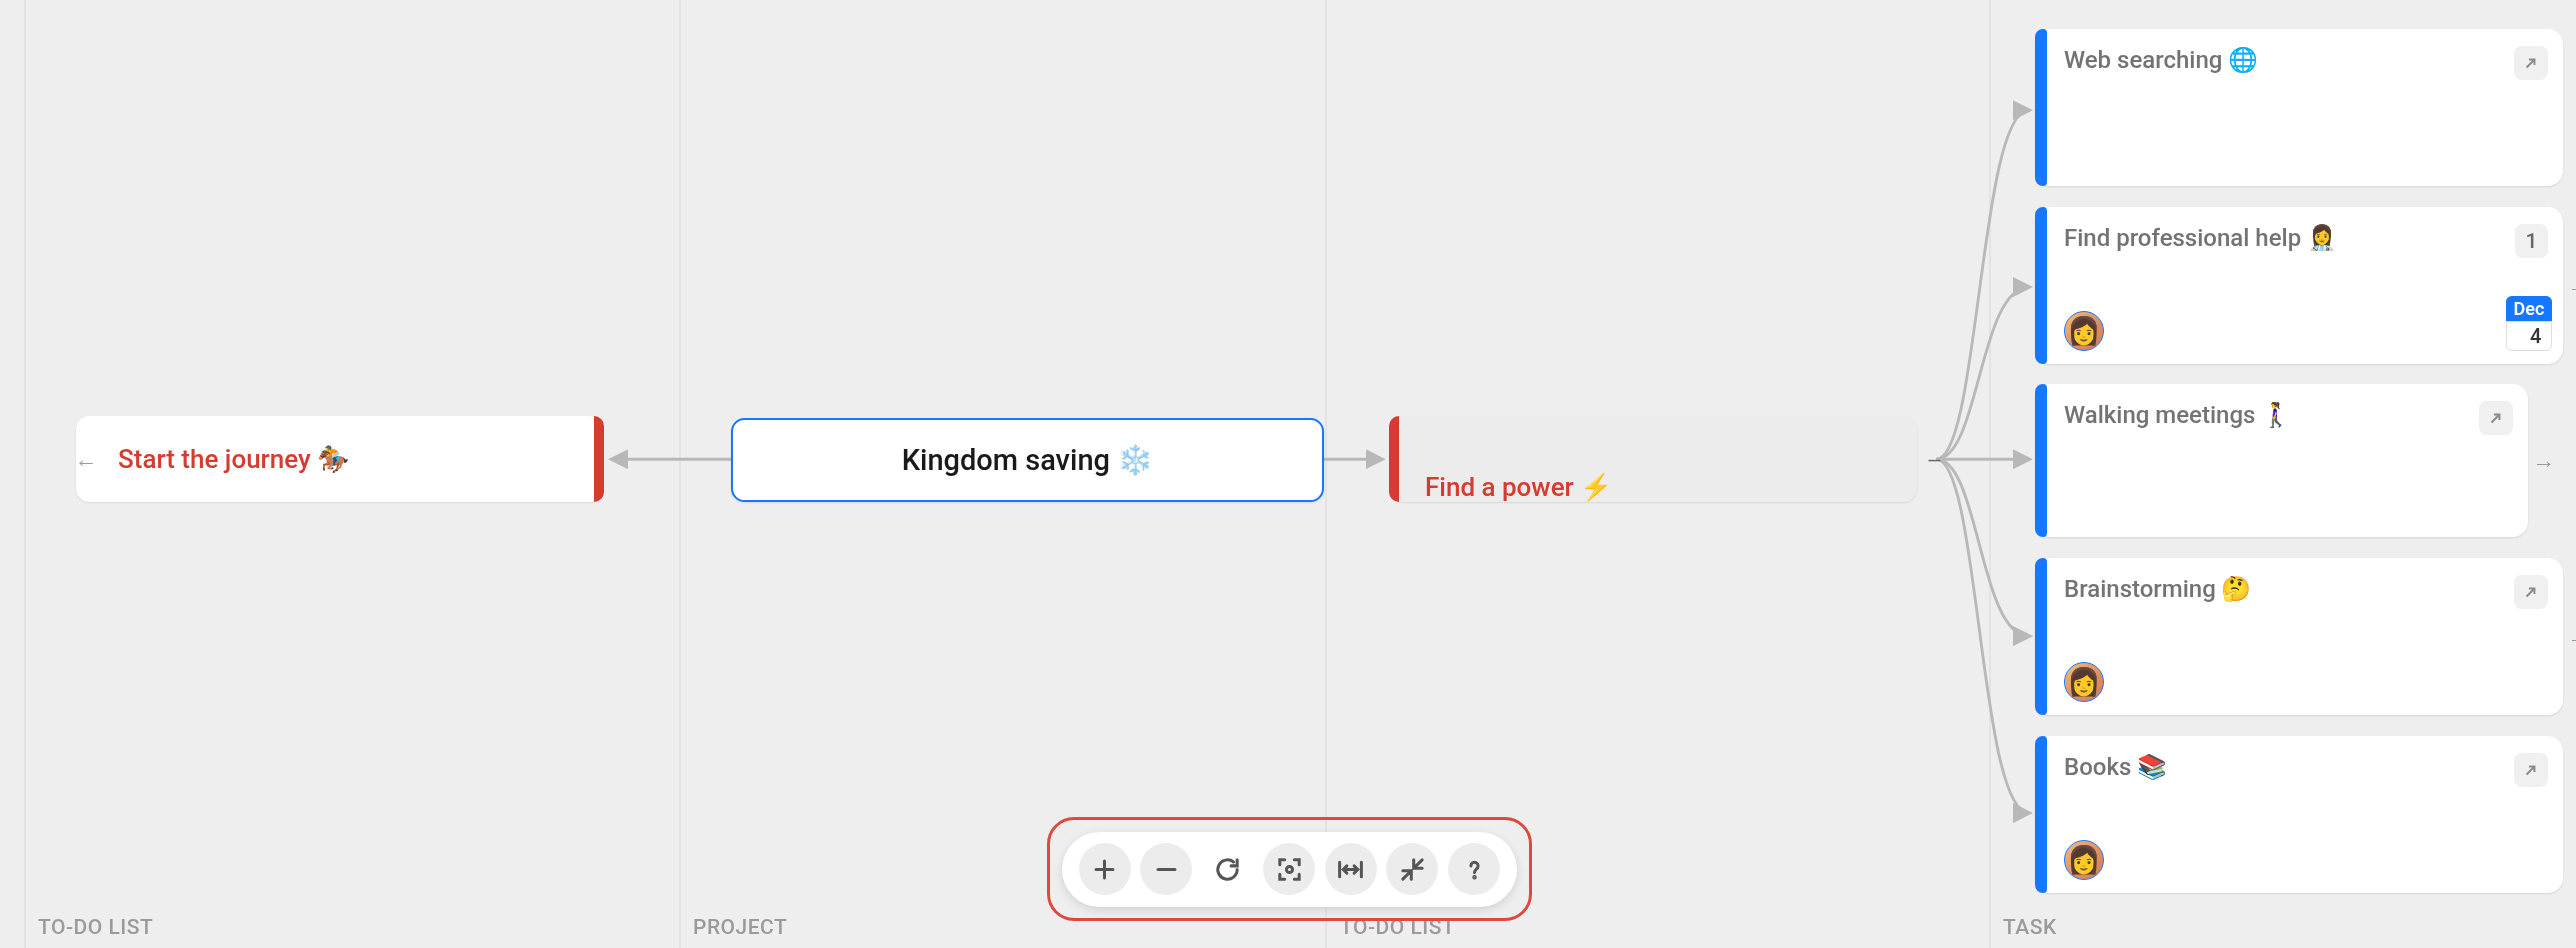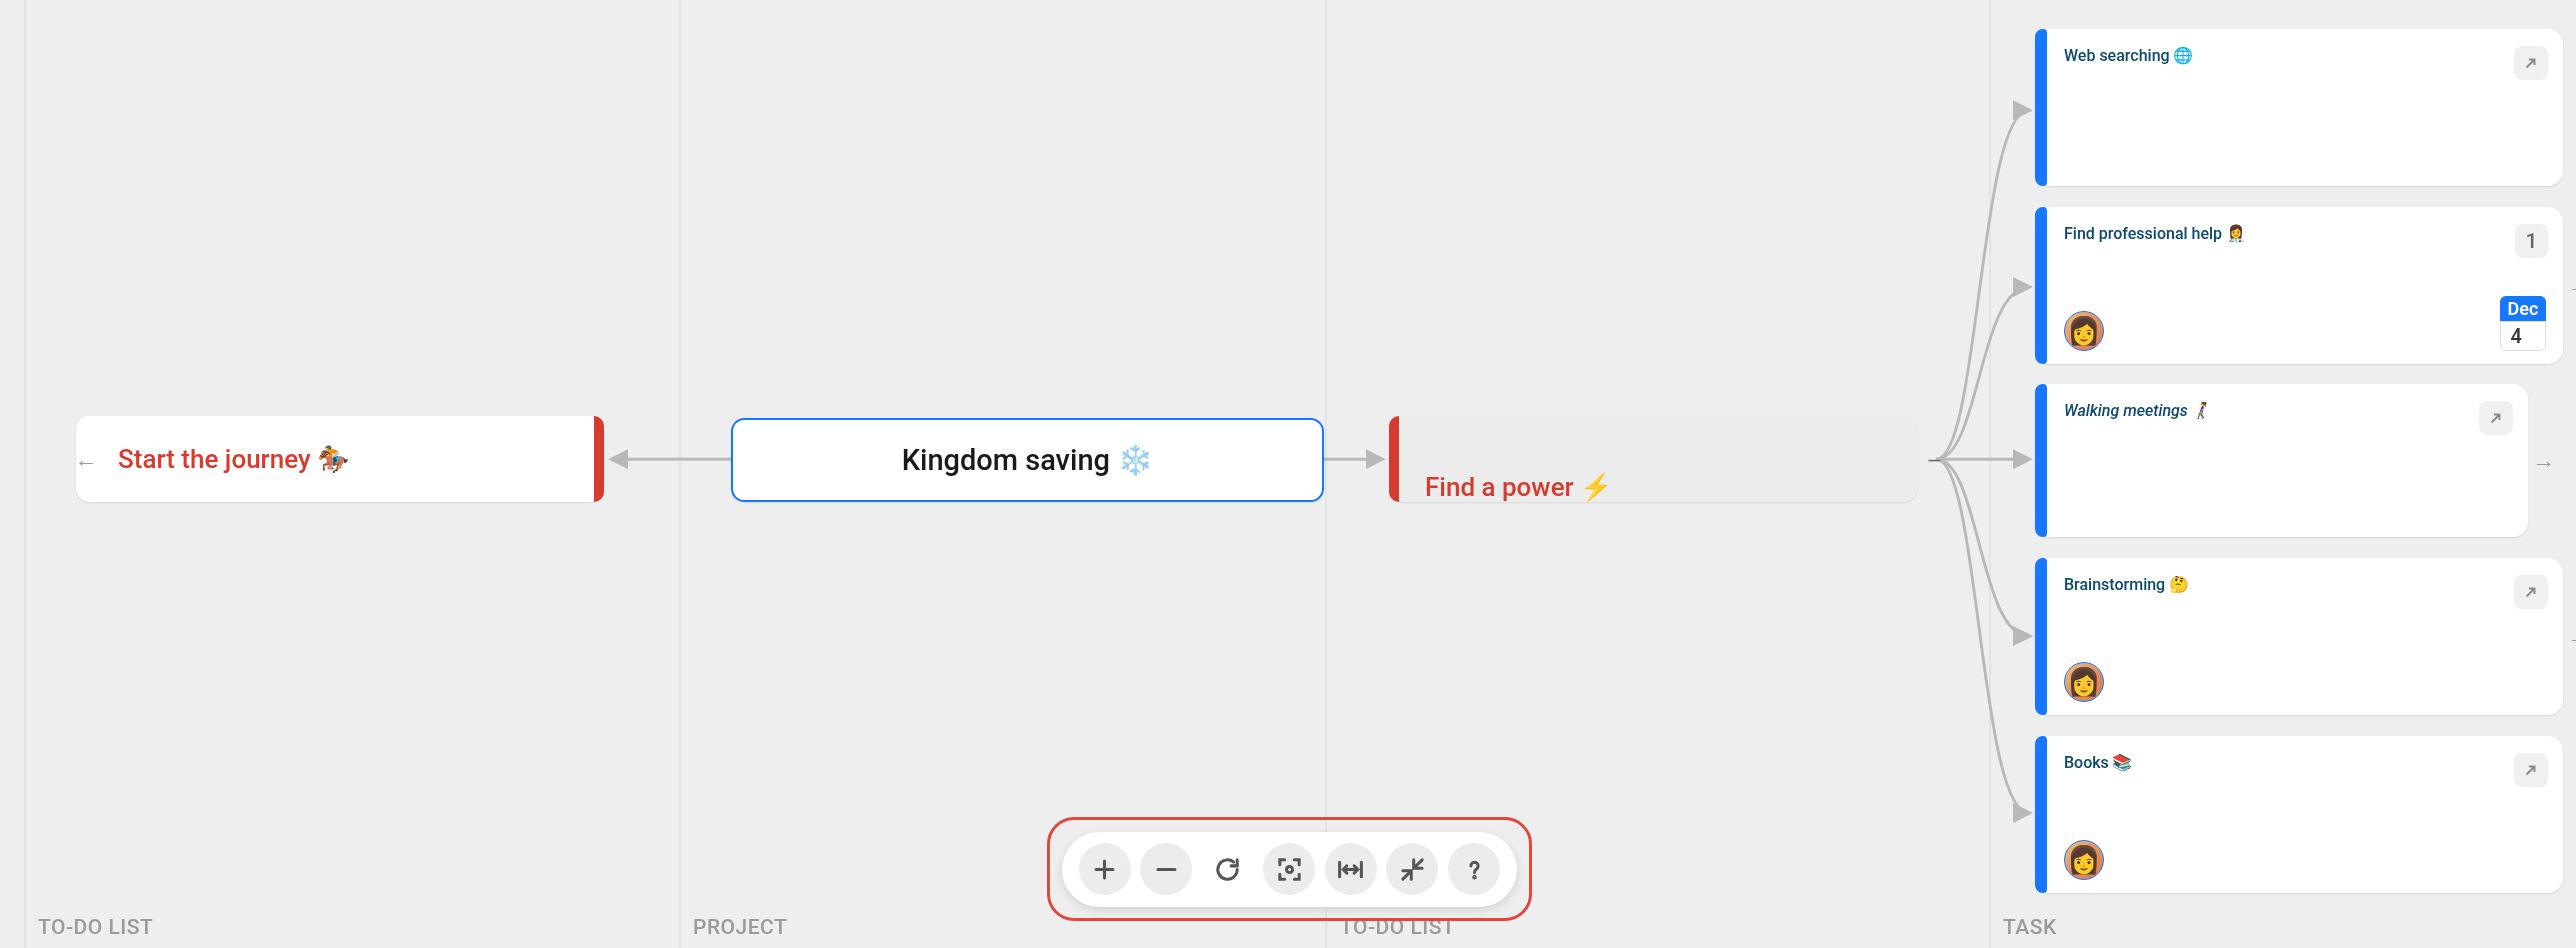--- a/index.html
+++ b/index.html
@@ -78,23 +78,23 @@
     background: #1677ff;
     border-top-left-radius: 15.3px;
     border-bottom-left-radius: 15.3px;
     border-top-right-radius: 7.6px;
     border-bottom-right-radius: 7.6px;
   }
   .task-card .task-title {
     position: absolute;
     top: 17px;
     left: 29px;
-    font-size: 16px;
+    font-size: 24px;
     font-weight: 500;
-    color: #0c4a6e;
+    color: #737373;
   }
   .task-card .expand-btn {
     position: absolute;
     top: 17px; right: 15.3px;
     width: 34px; height: 34px;
     border-radius: 7.6px;
     background: #f0f0f0;
     display:flex;align-items:center;justify-content:center;
     color:#8a8a8a;
   }
@@ -114,22 +114,22 @@
     top: 17px; right: 15.3px;
     min-width: 32.5px; height: 34px;
     border-radius: 7.6px;
     background: #f0f0f0;
     display:flex;align-items:center;justify-content:center;
     color:#666; font-size:21px; font-weight:500;
     padding:0 9.6px;
   }
   .task-card .date-badge {
     position: absolute;
-    right: 17px; bottom: 13.4px;
-    text-align:left;
+    right: 11px; bottom: 13.4px;
+    text-align:right;
     border-radius:10px;
   }
   .task-card .date-badge .month {
     background:#1677ff; color:#fff;
     font-size:18px; font-weight:600;
     padding:1.9px 7.6px; border-radius:5.7px 5.7px 0 0;
   }
   .task-card .date-badge .day {
     background:#fff; border:1px solid #ddd;
     font-size:20px; font-weight:500;
@@ -245,21 +245,21 @@
     <div class="task-title">Find professional help 👩‍⚕️</div>
     <div class="count-badge">1</div>
     <div class="avatar">👩</div>
     <div class="date-badge">
       <div class="month">Dec</div>
       <div class="day">4</div>
     </div>
     <span class="side-arrow" style="right:-29px; top:65px;">→</span>
   </div>
 
-  <div class="task-card" style="left:2035px; top:384px; width:493px; height:153px;font-style:italic;">
+  <div class="task-card" style="left:2035px; top:384px; width:493px; height:153px;">
     <div class="blue-bar"></div>
     <div class="task-title">Walking meetings 🚶‍♀️</div>
     <div class="expand-btn">
       <svg viewBox="0 0 24 24" width="19" height="19" fill="none" stroke="currentColor" stroke-width="2.5">
           <path d="M7 17 L17 7 M10 7 H17 V14"></path>
         </svg>
     </div>
     <span class="side-arrow" style="right:-29px; top:63px;">→</span>
   </div>
 

